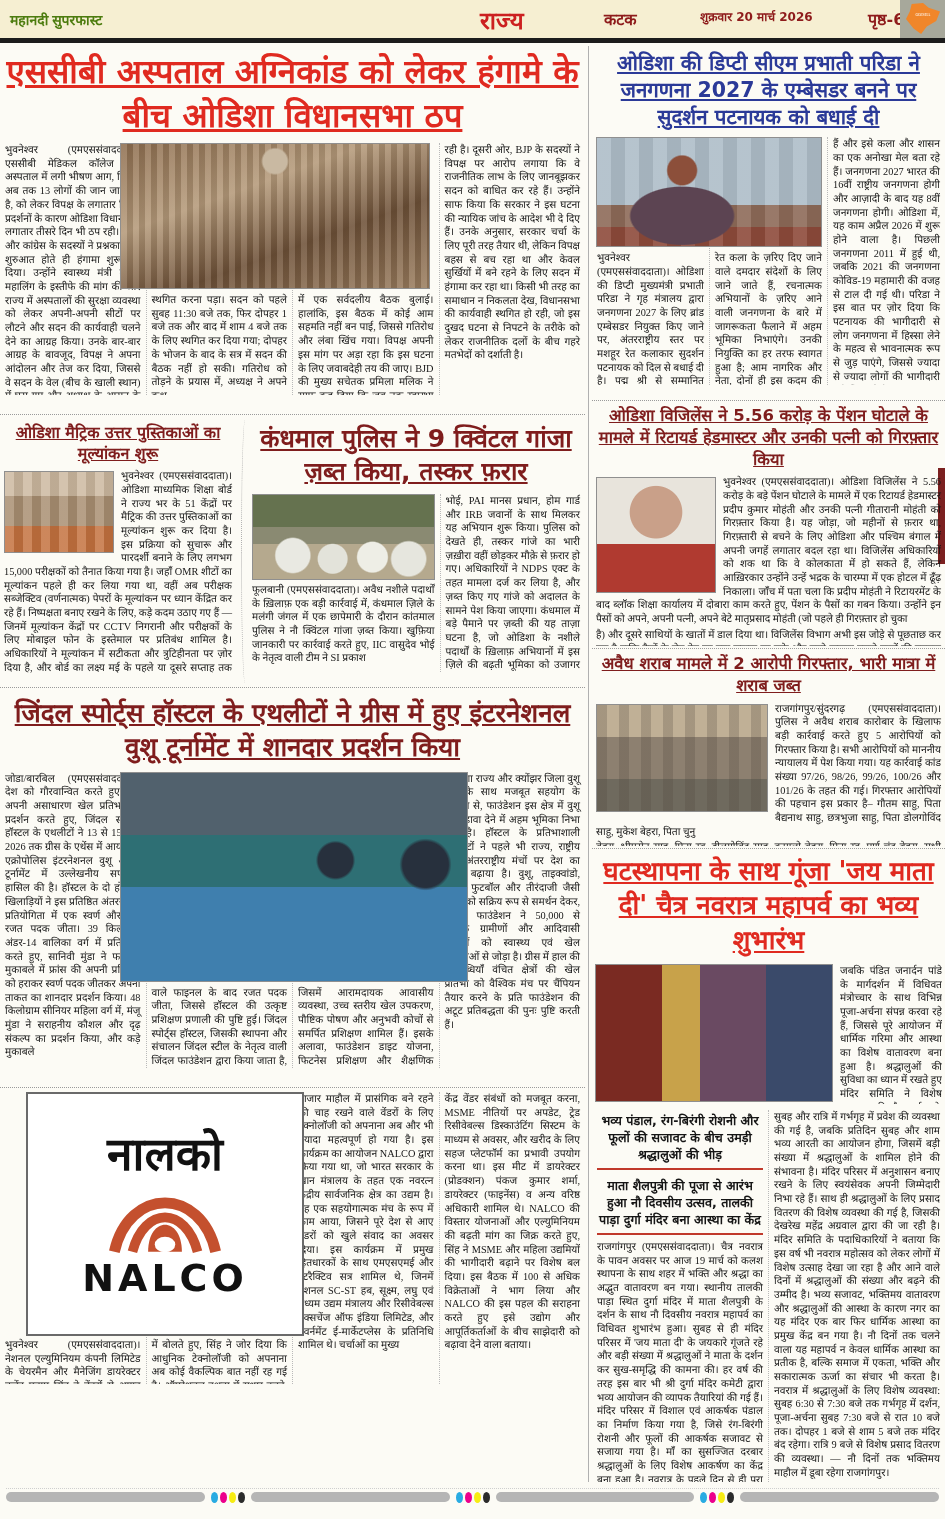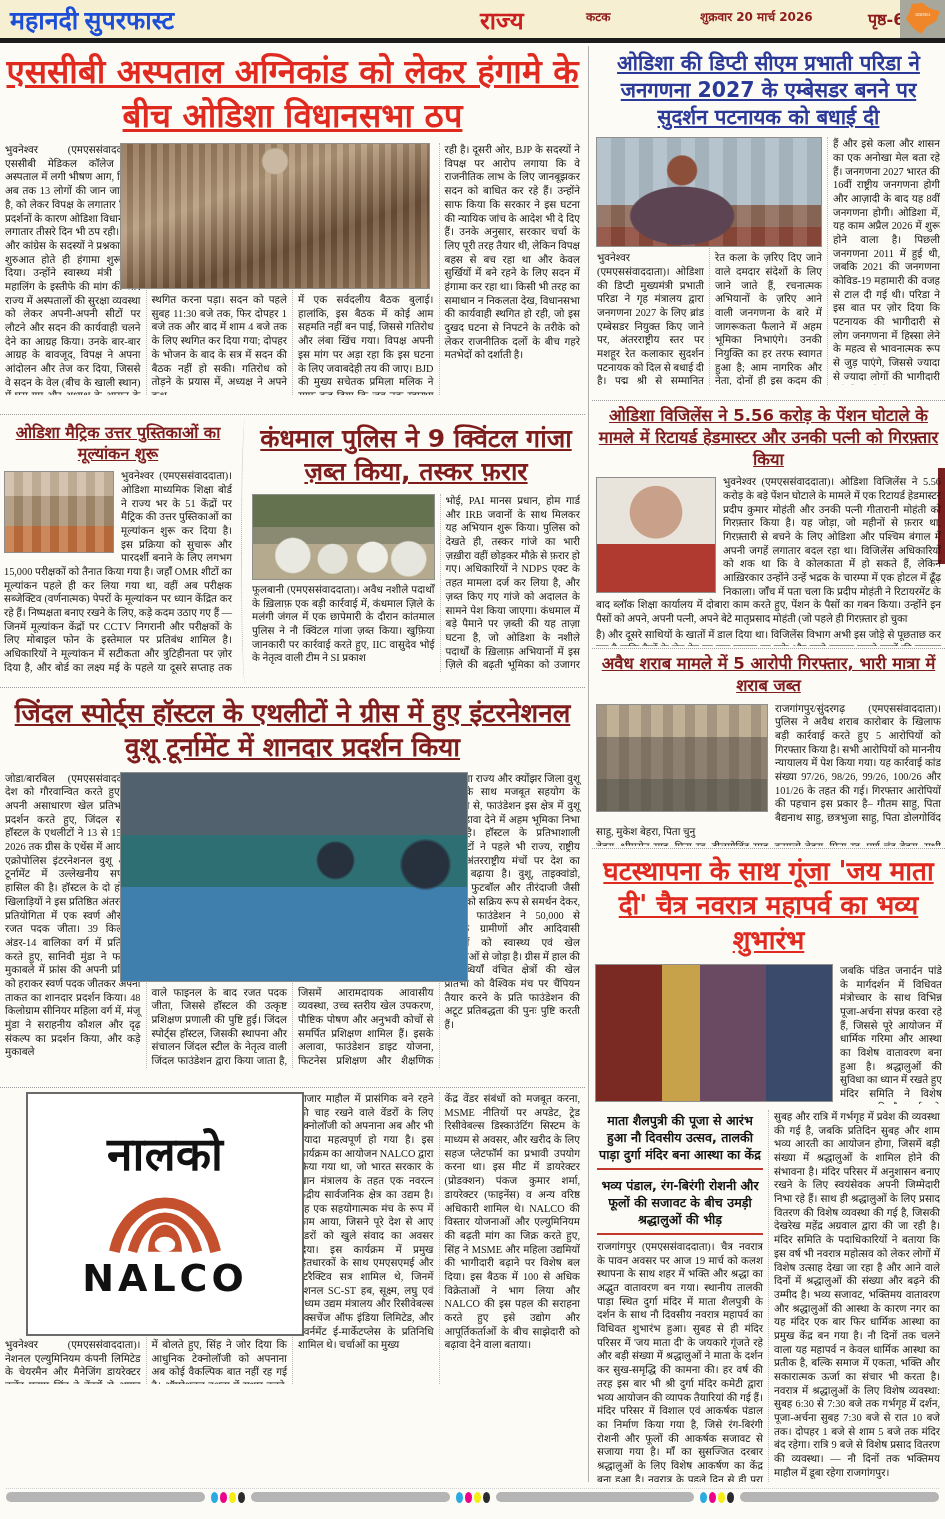--- a/index.html
+++ b/index.html
@@ -1,22 +1,22 @@
 <!DOCTYPE html>
 <html><head>
 <meta charset="utf-8">
 <style>
   html,body{margin:0;padding:0;background:#e8e6e0;}
   .page{position:relative;width:945px;height:1519px;margin:0 auto;background:#fcfbf5;overflow:hidden;
         font-family:"Liberation Serif",serif;color:#161616;}
   
   .hdr{position:absolute;left:0;top:0;width:945px;height:38px;background:#f6efd2;display:flex;align-items:center;}
-  .hdr .masthead{font-family:Liberation Serif, serif;font-weight:bold;font-size:25px;color:#1d4ed8;margin-left:10px;}
+  .hdr .masthead{font-family:Liberation Sans, sans-serif;font-weight:bold;font-size:14px;color:#4d7c0f;margin-left:10px;}
   .hdr .section{font-family:"DejaVu Sans",sans-serif;font-weight:bold;font-size:24px;color:#cc2020;position:absolute;left:480px;top:3px;}
-  .hdr .city{font-family:"DejaVu Sans",sans-serif;font-weight:bold;font-size:12px;color:#8e1b1b;position:absolute;left:586px;top:8px;}
+  .hdr .city{font-family:"DejaVu Sans",sans-serif;font-weight:bold;font-size:16px;color:#8e1b1b;position:absolute;left:604px;top:8px;}
   .hdr .date{font-family:"DejaVu Sans",sans-serif;font-weight:bold;font-size:12px;color:#8e1b1b;position:absolute;left:700px;top:8px;}
   .hdr .pageno{font-family:"DejaVu Sans",sans-serif;font-weight:bold;font-size:16px;color:#8e1b1b;position:absolute;left:868px;top:8px;}
   .mapbox{position:absolute;right:0;top:0;width:45px;height:38px;background:#a7a89b;display:flex;align-items:center;justify-content:center;}
   .blackbar{position:absolute;left:0;top:38px;width:945px;height:5px;background:#1c1c1c;}
   
   .art{position:absolute;overflow:hidden;}
   .hl{font-weight:bold;text-align:center;line-height:1.32;font-family:"DejaVu Sans",sans-serif;text-decoration:underline;}
   .hl.red{color:#e02a20;}
   .hl.blue{color:#2b3a98;}
   .hl.black{color:#7f1d1d;}
@@ -190,38 +190,38 @@
   <div class="art" style="left:592px;top:402px;width:353px;height:244px;">
     <div class="hl black" style="font-size:16.5px;margin:3px 2px 5px 2px;">ओडिशा विजिलेंस ने 5.56 करोड़ के पेंशन घोटाले के मामले में रिटायर्ड हेडमास्टर और उनकी पत्नी को गिरफ़्तार किया</div>
     <div class="body" style="height:188px;padding:0 4px;">
       <div class="photo ph-vigilance floatphoto" style="width:120px;height:116px;"></div>
       <p class="t">भुवनेश्वर (एमएससंवाददाता)। ओडिशा विजिलेंस ने 5.56 करोड़ के बड़े पेंशन घोटाले के मामले में एक रिटायर्ड हेडमास्टर प्रदीप कुमार मोहंती और उनकी पत्नी गीतारानी मोहंती को गिरफ़्तार किया है। यह जोड़ा, जो महीनों से फ़रार था, गिरफ़्तारी से बचने के लिए ओडिशा और पश्चिम बंगाल में अपनी जगहें लगातार बदल रहा था। विजिलेंस अधिकारियों को शक था कि वे कोलकाता में हो सकते हैं, लेकिन आख़िरकार उन्होंने उन्हें भद्रक के चारम्पा में एक होटल में ढूँढ़ निकाला। जाँच में पता चला कि प्रदीप मोहंती ने रिटायरमेंट के बाद ब्लॉक शिक्षा कार्यालय में दोबारा काम करते हुए, पेंशन के पैसों का गबन किया। उन्होंने इन पैसों को अपने, अपनी पत्नी, अपने बेटे मातृप्रसाद मोहंती (जो पहले ही गिरफ़्तार हो चुका</p>
       <p class="t">है) और दूसरे साथियों के खातों में डाल दिया था। विजिलेंस विभाग अभी इस जोड़े से पूछताछ कर रहा है ताकि पैसों के लेन-देन का पता लगाया जा सके और दूसरे फ़ायदा उठाने वालों की पहचान की जा सके। अधिकारियों का कहना है कि यह मामला पेंशन बाँटने की निगरानी में गंभीर कमियों को उजागर करता है और इस बात पर ज़ोर देता है कि वित्तीय निगरानी को और सख़्त करने की ज़रूरत है।</p>
     </div>
   </div>
 
   <div class="art" style="left:592px;top:650px;width:353px;height:196px;">
-    <div class="hl black" style="font-size:16.5px;margin:3px 2px 5px 2px;">अवैध शराब मामले में 5 आरोपी गिरफ्तार, भारी मात्रा में शराब जब्त</div>
+    <div class="hl black" style="font-size:16.5px;margin:3px 2px 5px 2px;">अवैध शराब मामले में 2 आरोपी गिरफ्तार, भारी मात्रा में शराब जब्त</div>
     <div class="body" style="height:164px;padding:0 4px;">
       <div class="photo ph-liquor floatphoto" style="width:172px;height:108px;"></div>
       <p class="t">राजगांगपुर/सुंदरगढ़ (एमएससंवाददाता)। पुलिस ने अवैध शराब कारोबार के खिलाफ बड़ी कार्रवाई करते हुए 5 आरोपियों को गिरफ्तार किया है। सभी आरोपियों को माननीय न्यायालय में पेश किया गया। यह कार्रवाई कांड संख्या 97/26, 98/26, 99/26, 100/26 और 101/26 के तहत की गई। गिरफ्तार आरोपियों की पहचान इस प्रकार है– गौतम साहु, पिता बैद्यनाथ साहु, छत्रभुजा साहु, पिता डोलगोविंद साहु, मुकेश बेहरा, पिता चुनु</p>
       <p class="t">बेहरा, भीमसेन साहु, पिता स्व. डीलगोविंद साहु, कमालो बेहरा, पिता स्व. पूर्ण चंद्र बेहरा, सभी आरोपी गांव के रहने वाले हैं। पुलिस ने इनके कब्जे से भारी मात्रा में अवैध शराब बरामद की है, जिसमें कुल 433 बोतल/पीस देसी-विदेशी शराब और 398 बोतल व्हिस्की और वोडका (विभिन्न ब्रांड) शामिल हैं। पुलिस ने अवैध शराब के भंडार और वितरण पर रोक लगाने के उद्देश्य से यह कार्रवाई की। मामले की जांच जारी है और इसमें अन्य लोगों की संलिप्तता की भी जांच की जा रही है।</p>
     </div>
   </div>
 
   <div class="art" style="left:592px;top:850px;width:353px;height:632px;">
     <div class="hl red" style="font-size:26px;margin:4px 2px 7px 2px;">घटस्थापना के साथ गूंजा 'जय माता दी' चैत्र नवरात्र महापर्व का भव्य शुभारंभ</div>
     <div class="body" style="height:142px;">
       <div class="photo ph-navratri" style="position:absolute;left:3px;top:0;width:238px;height:138px;"></div>
       <div style="position:absolute;left:248px;top:0;width:102px;height:140px;overflow:hidden;font-size:10.3px;line-height:1.33;text-align:justify;">जबकि पंडित जनार्दन पांडे के मार्गदर्शन में विधिवत मंत्रोच्चार के साथ विभिन्न पूजा-अर्चना संपन्न करवा रहे हैं, जिससे पूरे आयोजन में धार्मिक गरिमा और आस्था का विशेष वातावरण बना हुआ है। श्रद्धालुओं की सुविधा का ध्यान में रखते हुए मंदिर समिति ने विशेष व्यवस्था की है। दर्शन के लिए अलग पंक्तियों की व्यवस्था की गई है ताकि भक्तगण सुगमता से माँ के दर्शन कर सकें।</div>
     </div>
     <div class="cols" style="height:402px;margin-top:4px;">
       <div class="col">
+        <div class="cap">भव्य पंडाल, रंग-बिरंगी रोशनी और फूलों की सजावट के बीच उमड़ी श्रद्धालुओं की भीड़</div>
         <div class="cap">माता शैलपुत्री की पूजा से आरंभ हुआ नौ दिवसीय उत्सव, तालकी पाड़ा दुर्गा मंदिर बना आस्था का केंद्र</div>
-        <div class="cap">भव्य पंडाल, रंग-बिरंगी रोशनी और फूलों की सजावट के बीच उमड़ी श्रद्धालुओं की भीड़</div>
         <p class="t">राजगांगपुर (एमएससंवाददाता)। चैत्र नवरात्र के पावन अवसर पर आज 19 मार्च को कलश स्थापना के साथ शहर में भक्ति और श्रद्धा का अद्भुत वातावरण बन गया। स्थानीय तालकी पाड़ा स्थित दुर्गा मंदिर में माता शैलपुत्री के दर्शन के साथ नौ दिवसीय नवरात्र महापर्व का विधिवत शुभारंभ हुआ। सुबह से ही मंदिर परिसर में 'जय माता दी' के जयकारे गूंजते रहे और बड़ी संख्या में श्रद्धालुओं ने माता के दर्शन कर सुख-समृद्धि की कामना की। हर वर्ष की तरह इस बार भी श्री दुर्गा मंदिर कमेटी द्वारा भव्य आयोजन की व्यापक तैयारियां की गई हैं। मंदिर परिसर में विशाल एवं आकर्षक पंडाल का निर्माण किया गया है, जिसे रंग-बिरंगी रोशनी और फूलों की आकर्षक सजावट से सजाया गया है। माँ का सुसज्जित दरबार श्रद्धालुओं के लिए विशेष आकर्षण का केंद्र बना हुआ है। नवरात्र के पहले दिन से ही पूरा वातावरण 'जय माता दी' के जयघोष से गुंजायमान हो उठा। दुर्गा मंत्रोच्चार और विधि-विधान के साथ पूजा-अर्चना का क्रम शुरू हुआ, जो पूरे नौ दिनों तक निरंतर जारी रहेगा। इस दौरान माँ दुर्गा के नौ विभिन्न रूपों की पूजा की जाएगी। इस अवसर पर यजमान के रूप में मनोज साहू पूरे नौ दिनों तक विधिवत पूजा-अर्चना में सम्मिलित रहेंगे।</p>
       </div>
       <div class="col">सुबह और रात्रि में गर्भगृह में प्रवेश की व्यवस्था की गई है, जबकि प्रतिदिन सुबह और शाम भव्य आरती का आयोजन होगा, जिसमें बड़ी संख्या में श्रद्धालुओं के शामिल होने की संभावना है। मंदिर परिसर में अनुशासन बनाए रखने के लिए स्वयंसेवक अपनी जिम्मेदारी निभा रहे हैं। साथ ही श्रद्धालुओं के लिए प्रसाद वितरण की विशेष व्यवस्था की गई है, जिसकी देखरेख महेंद्र अग्रवाल द्वारा की जा रही है। मंदिर समिति के पदाधिकारियों ने बताया कि इस वर्ष भी नवरात्र महोत्सव को लेकर लोगों में विशेष उत्साह देखा जा रहा है और आने वाले दिनों में श्रद्धालुओं की संख्या और बढ़ने की उम्मीद है। भव्य सजावट, भक्तिमय वातावरण और श्रद्धालुओं की आस्था के कारण नगर का यह मंदिर एक बार फिर धार्मिक आस्था का प्रमुख केंद्र बन गया है। नौ दिनों तक चलने वाला यह महापर्व न केवल धार्मिक आस्था का प्रतीक है, बल्कि समाज में एकता, भक्ति और सकारात्मक ऊर्जा का संचार भी करता है। नवरात्र में श्रद्धालुओं के लिए विशेष व्यवस्था: सुबह 6:30 से 7:30 बजे तक गर्भगृह में दर्शन, पूजा-अर्चना सुबह 7:30 बजे से रात 10 बजे तक। दोपहर 1 बजे से शाम 5 बजे तक मंदिर बंद रहेगा। रात्रि 9 बजे से विशेष प्रसाद वितरण की व्यवस्था। — नौ दिनों तक भक्तिमय माहौल में डूबा रहेगा राजगांगपुर।</div>
     </div>
   </div>
 
   <div class="marks">
     <div class="bar"></div>
     <div class="dots">
       <span class="dot" style="background:#29abe2;"></span>

